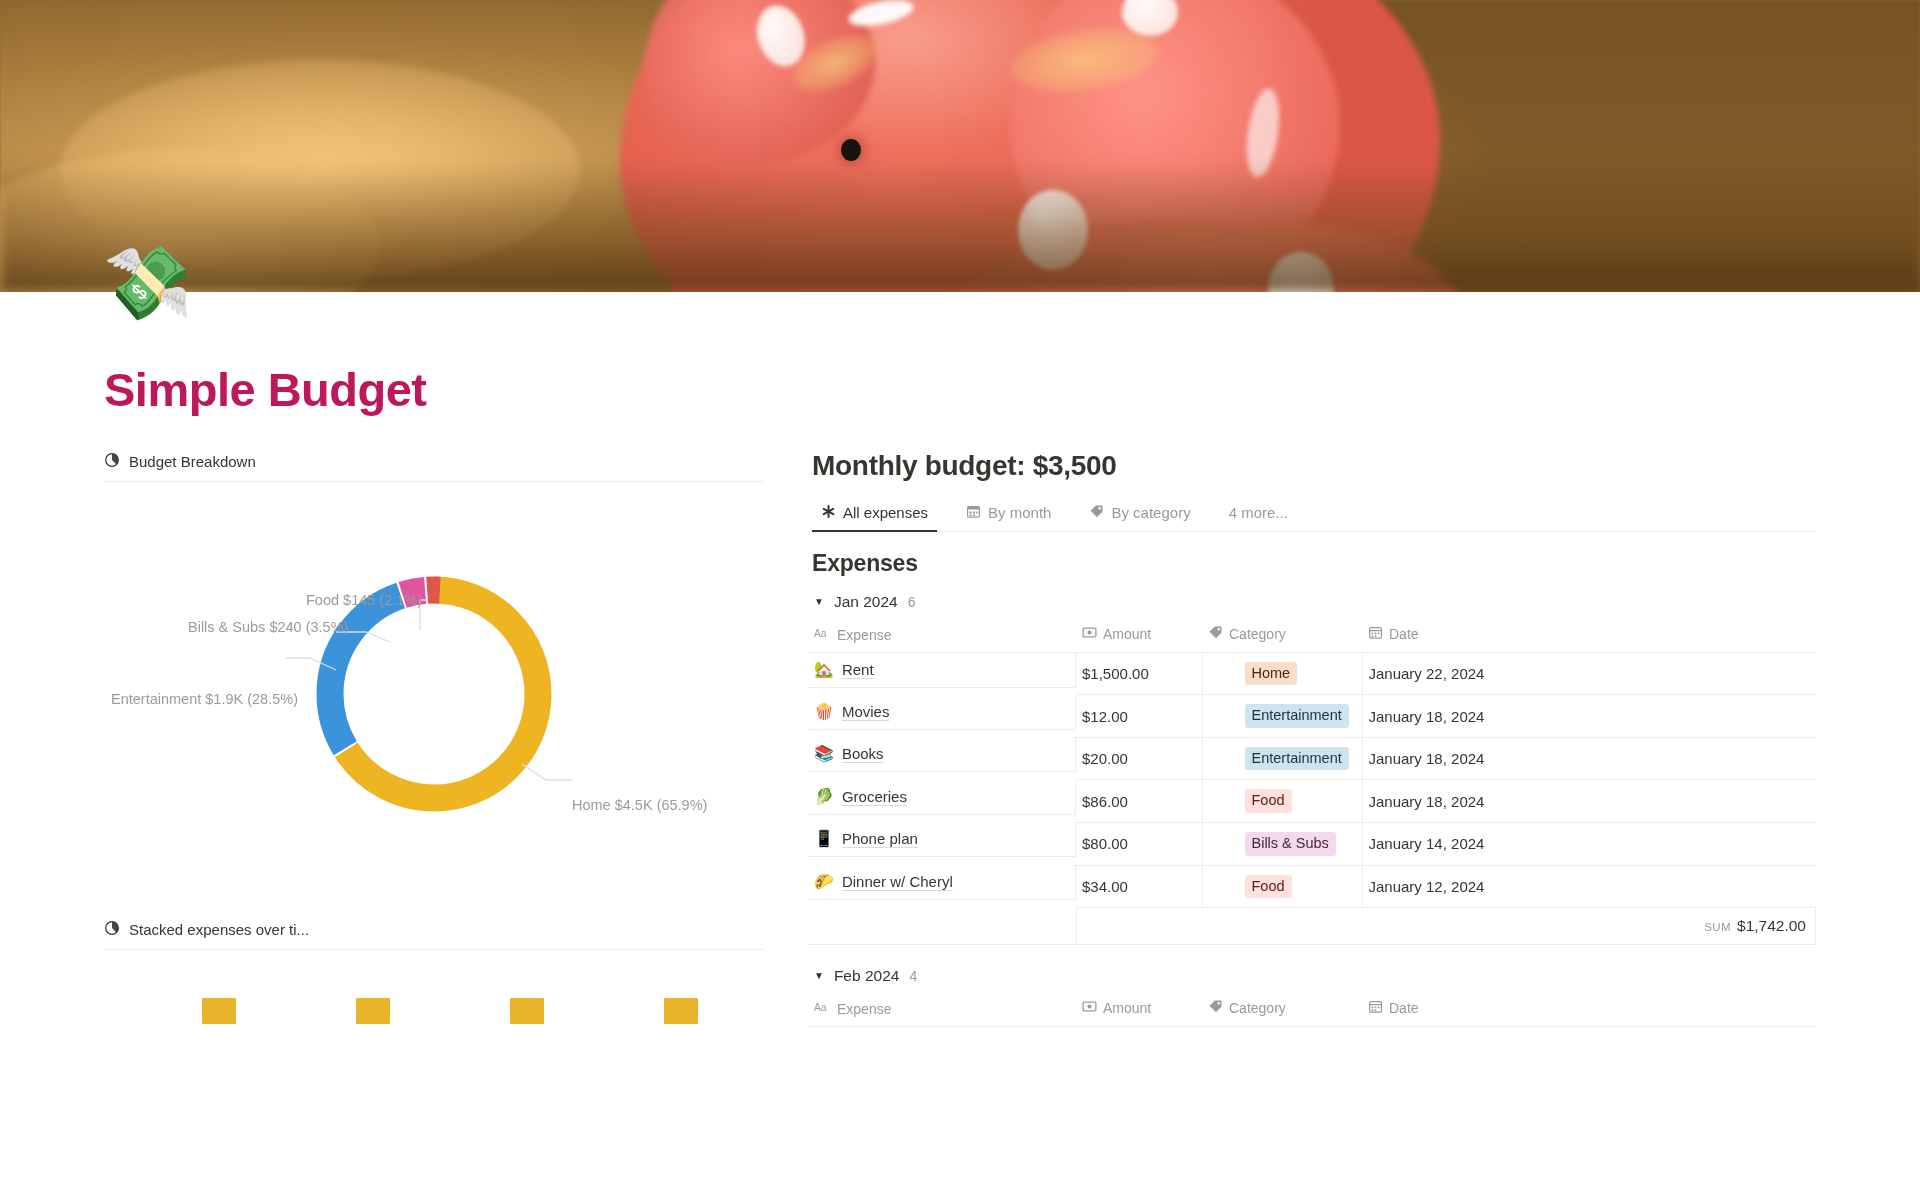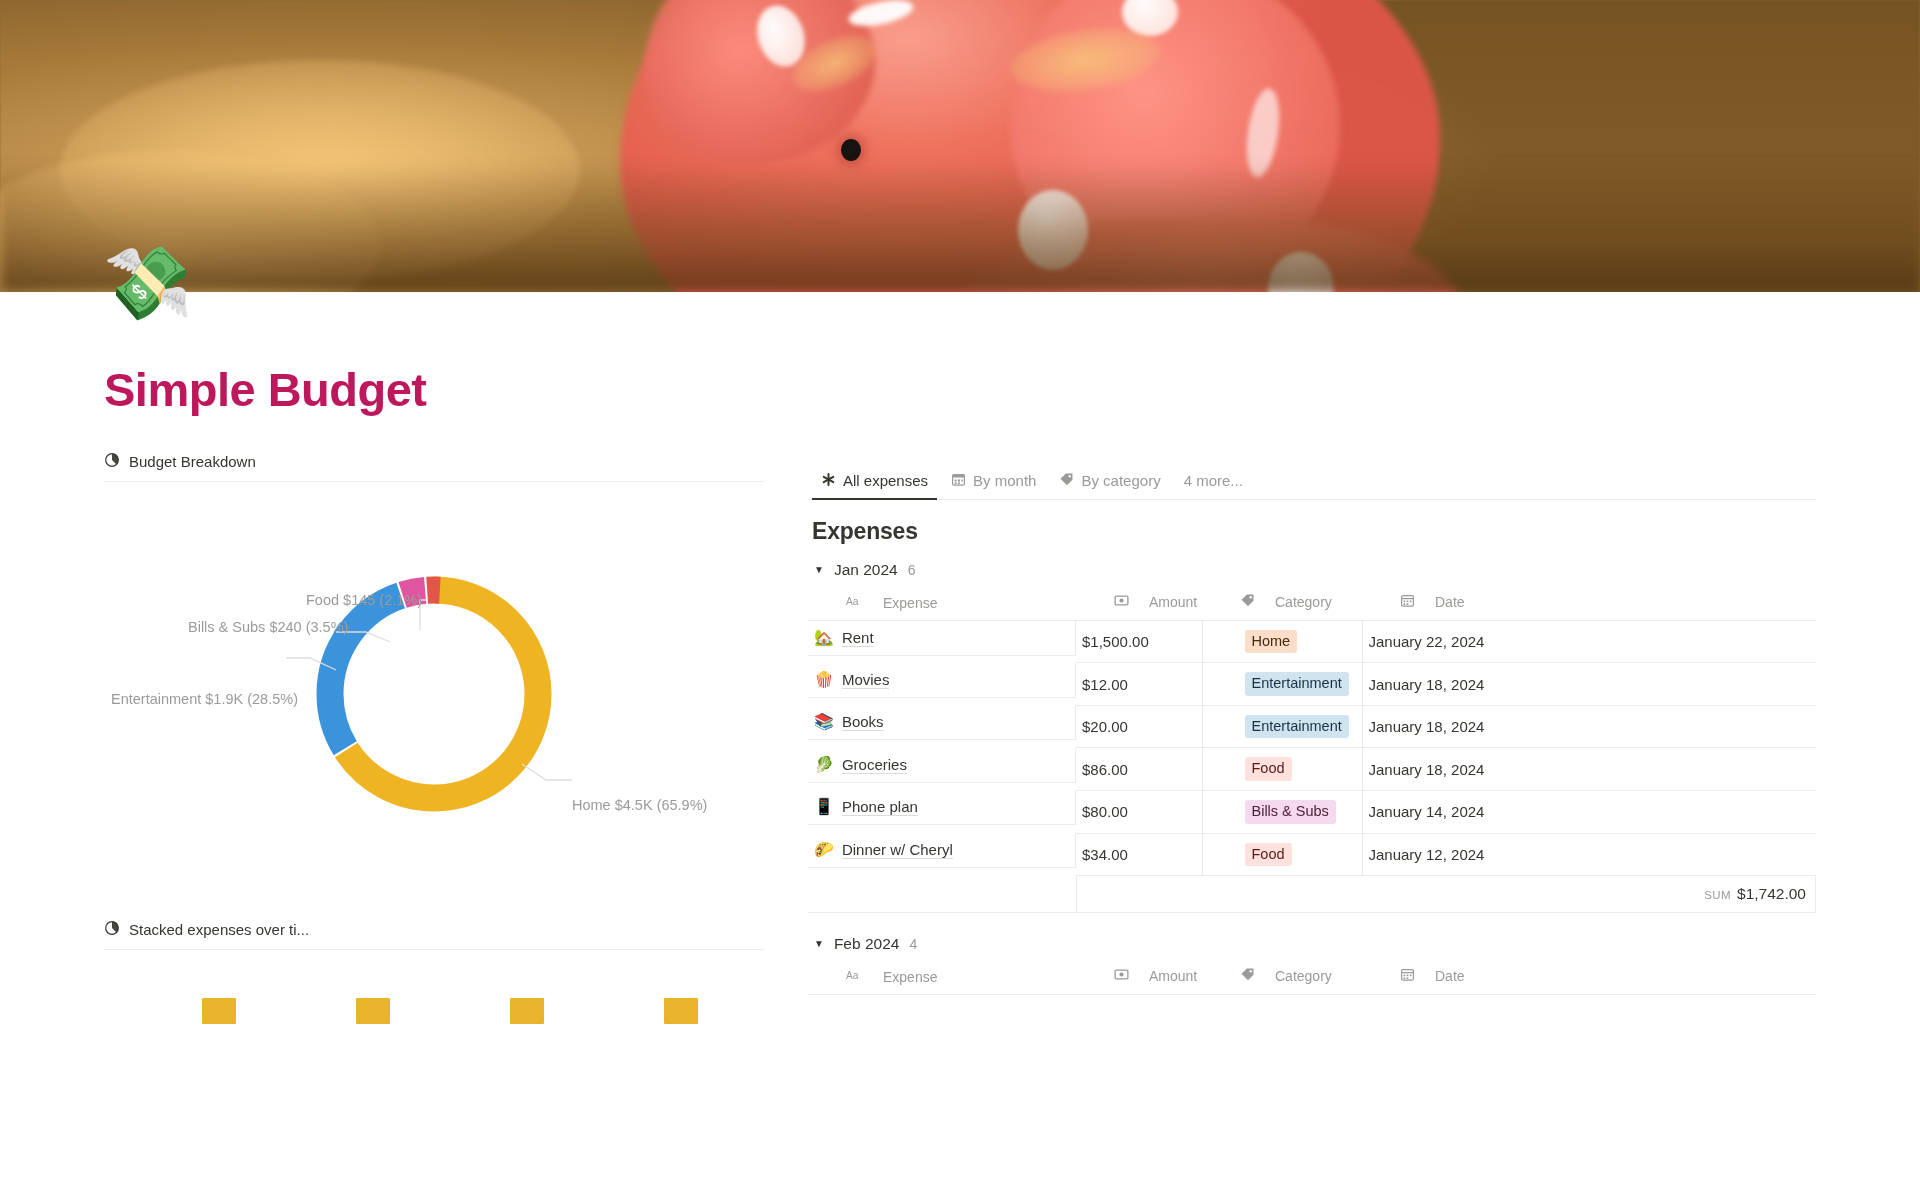--- a/index.html
+++ b/index.html
@@ -173,21 +173,21 @@
   .db-title {
     font-size: 28px;
     font-weight: bold;
     color: #37352f;
     letter-spacing: -0.3px;
     padding-left: 4px;
   }
   .tabs {
     display: flex;
     align-items: center;
-    gap: 1px;
+    gap: 16px;
     margin-top: 16px;
     border-bottom: 1px solid #ececeb;
     padding-left: 4px;
   }
   .tab {
     display: flex; align-items: center; gap: 7px;
     font-size: 15px;
     color: #9b9a97;
     padding: 6px 9px 9px 9px;
     margin-right: 4px;
@@ -227,21 +227,21 @@
   table.db th {
     font-weight: normal;
     font-size: 14px;
     color: #9b9a97;
     text-align: left;
     padding: 6px 9px 9px 6px;
     border-bottom: 1px solid #ececeb;
     vertical-align: bottom;
     white-space: nowrap;
   }
-  table.db th .hcell { display: flex; align-items: center; gap: 20px; margin-left: 32px; }
+  table.db th .hcell { display: flex; align-items: center; gap: 6px; }
   table.db td {
     font-size: 15px;
     color: #37352f;
     padding: 9px 9px 9px 6px;
     border-bottom: 1px solid #ececeb;
     border-right: 1px solid #ececeb;
     height: 35px;
     vertical-align: middle;
     white-space: nowrap;
     overflow: hidden;
@@ -362,20 +362,21 @@
           <div class="bar2" style="height:26px;"></div>
           <div class="bar2" style="height:26px;"></div>
           <div class="bar2" style="height:26px;"></div>
           <div class="bar2" style="height:26px;"></div>
         </div>
       </div>
     </div>
 
     <div class="col-right">
 
+      <div class="db-title">Monthly budget: $3,500</div>
 
       <div class="tabs">
         <div class="tab active">
           <span class="icn">
             <svg width="15" height="15" viewBox="0 0 16 16">
               <g stroke="#37352f" stroke-width="2.1" stroke-linecap="round">
                 <line x1="8" y1="2.2" x2="8" y2="13.8"></line>
                 <line x1="2.9" y1="5.1" x2="13.1" y2="10.9"></line>
                 <line x1="2.9" y1="10.9" x2="13.1" y2="5.1"></line>
               </g>

